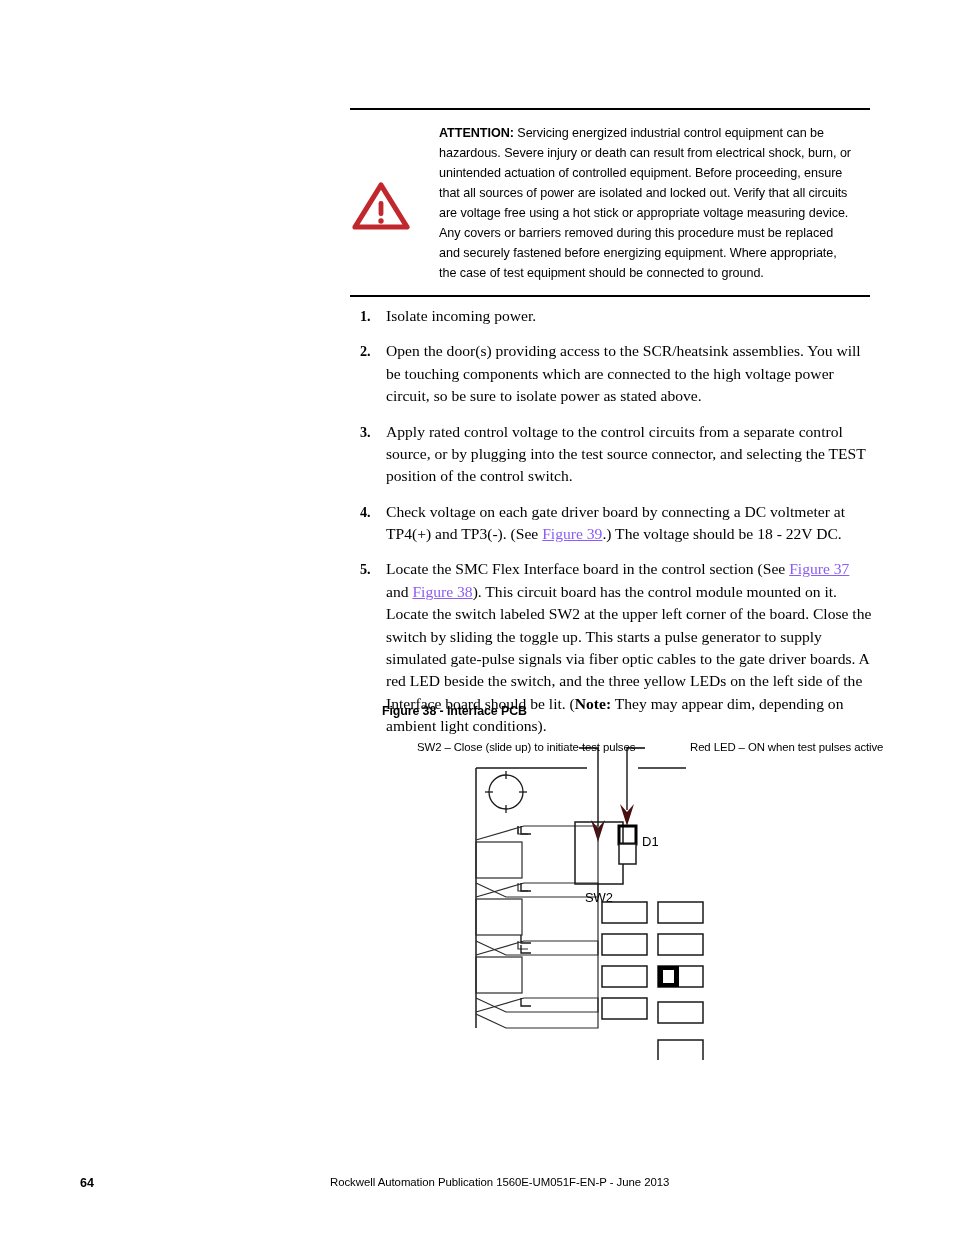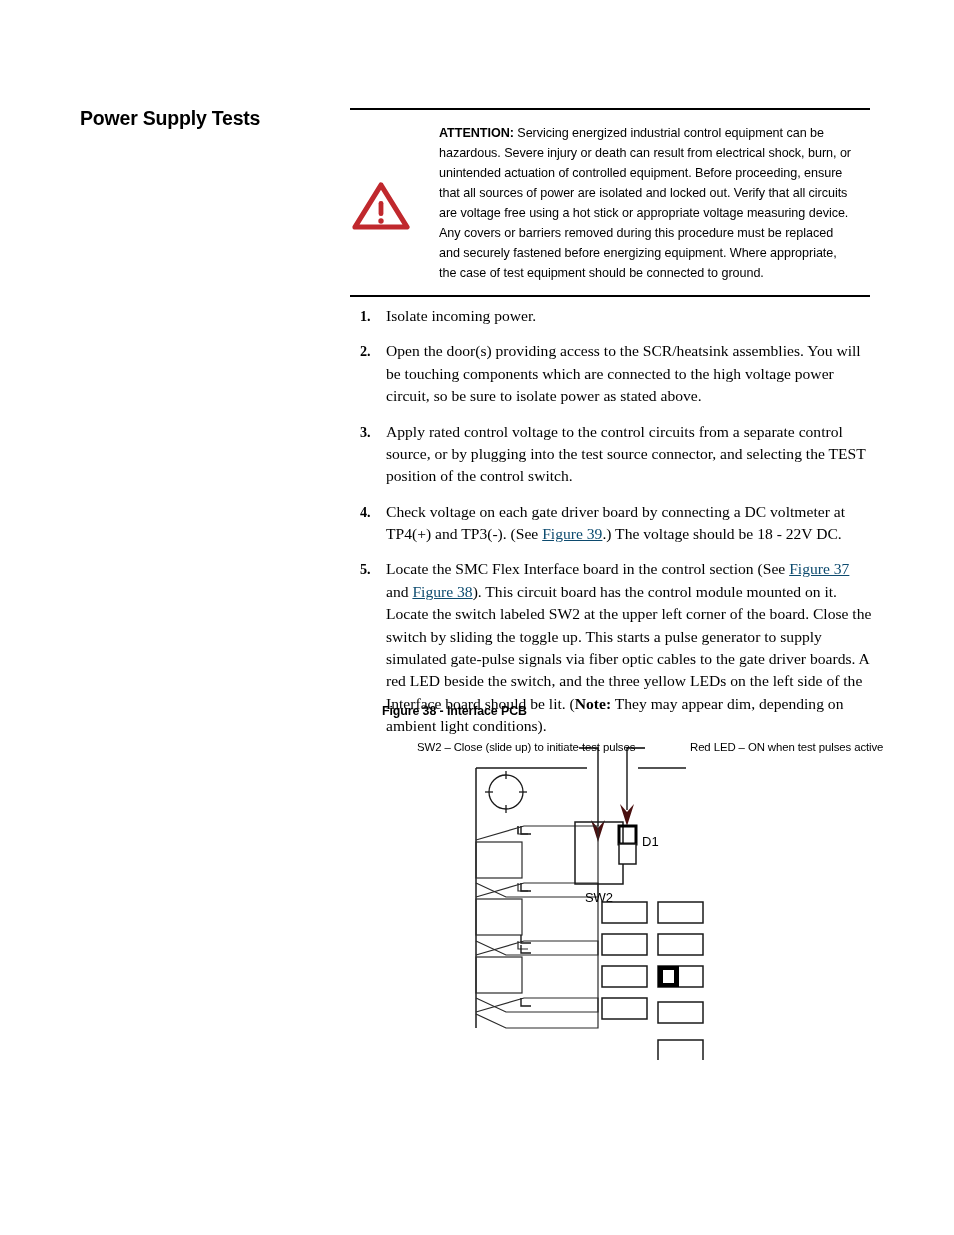--- a/index.html
+++ b/index.html
@@ -113,21 +113,21 @@
     font-weight: bold;
     font-size: 14.2px;
     text-align: left;
     padding-top: 1px;
   }
   .step-body {
     flex: 1 1 auto;
   }
   .step-body b { font-weight: bold; }
   a.figlink {
-    color: #0c4a6e;
+    color: #8b5cf6;
     text-decoration: underline;
   }
 
   
   .fig-caption {
     position: absolute;
     left: 346px;
     top: 704px;
     font-size: 12.4px;
     font-weight: bold;
@@ -179,21 +179,20 @@
     position: absolute;
     left: 250px;
   }
 </style>
 </head>
 <body>
 
 <div class="page">
 
 
-  <div class="section-title">Power Supply Tests</div>
 
   <div class="attention">
     <div class="attention-inner">
       <div class="attention-icon">
         <svg width="58" height="50" viewBox="0 0 58 50" aria-hidden="true">
           <path d="M29 4 L55 46 L3 46 Z" fill="#ffffff" stroke="#c0282d" stroke-width="5.2" stroke-linejoin="round" stroke-linecap="round"></path>
           <rect x="26.6" y="20" width="4.8" height="15" rx="2.2" fill="#c0282d"></rect>
           <circle cx="29" cy="40" r="2.7" fill="#c0282d"></circle>
         </svg>
       </div>
@@ -325,14 +324,18 @@
       </g>
 
       <g>
         <rect x="312" y="236" width="21" height="21" fill="#000000"></rect>
         <rect x="317" y="240" width="11" height="13" fill="#ffffff"></rect>
       </g>
 
     </svg>
   </div>
 
+  <div class="footer">
+    <div class="footer-page">64</div>
+    <div class="footer-pub">Rockwell Automation Publication 1560E-UM051F-EN-P - June 2013</div>
+  </div>
 
 </div>
 
 </body></html>

